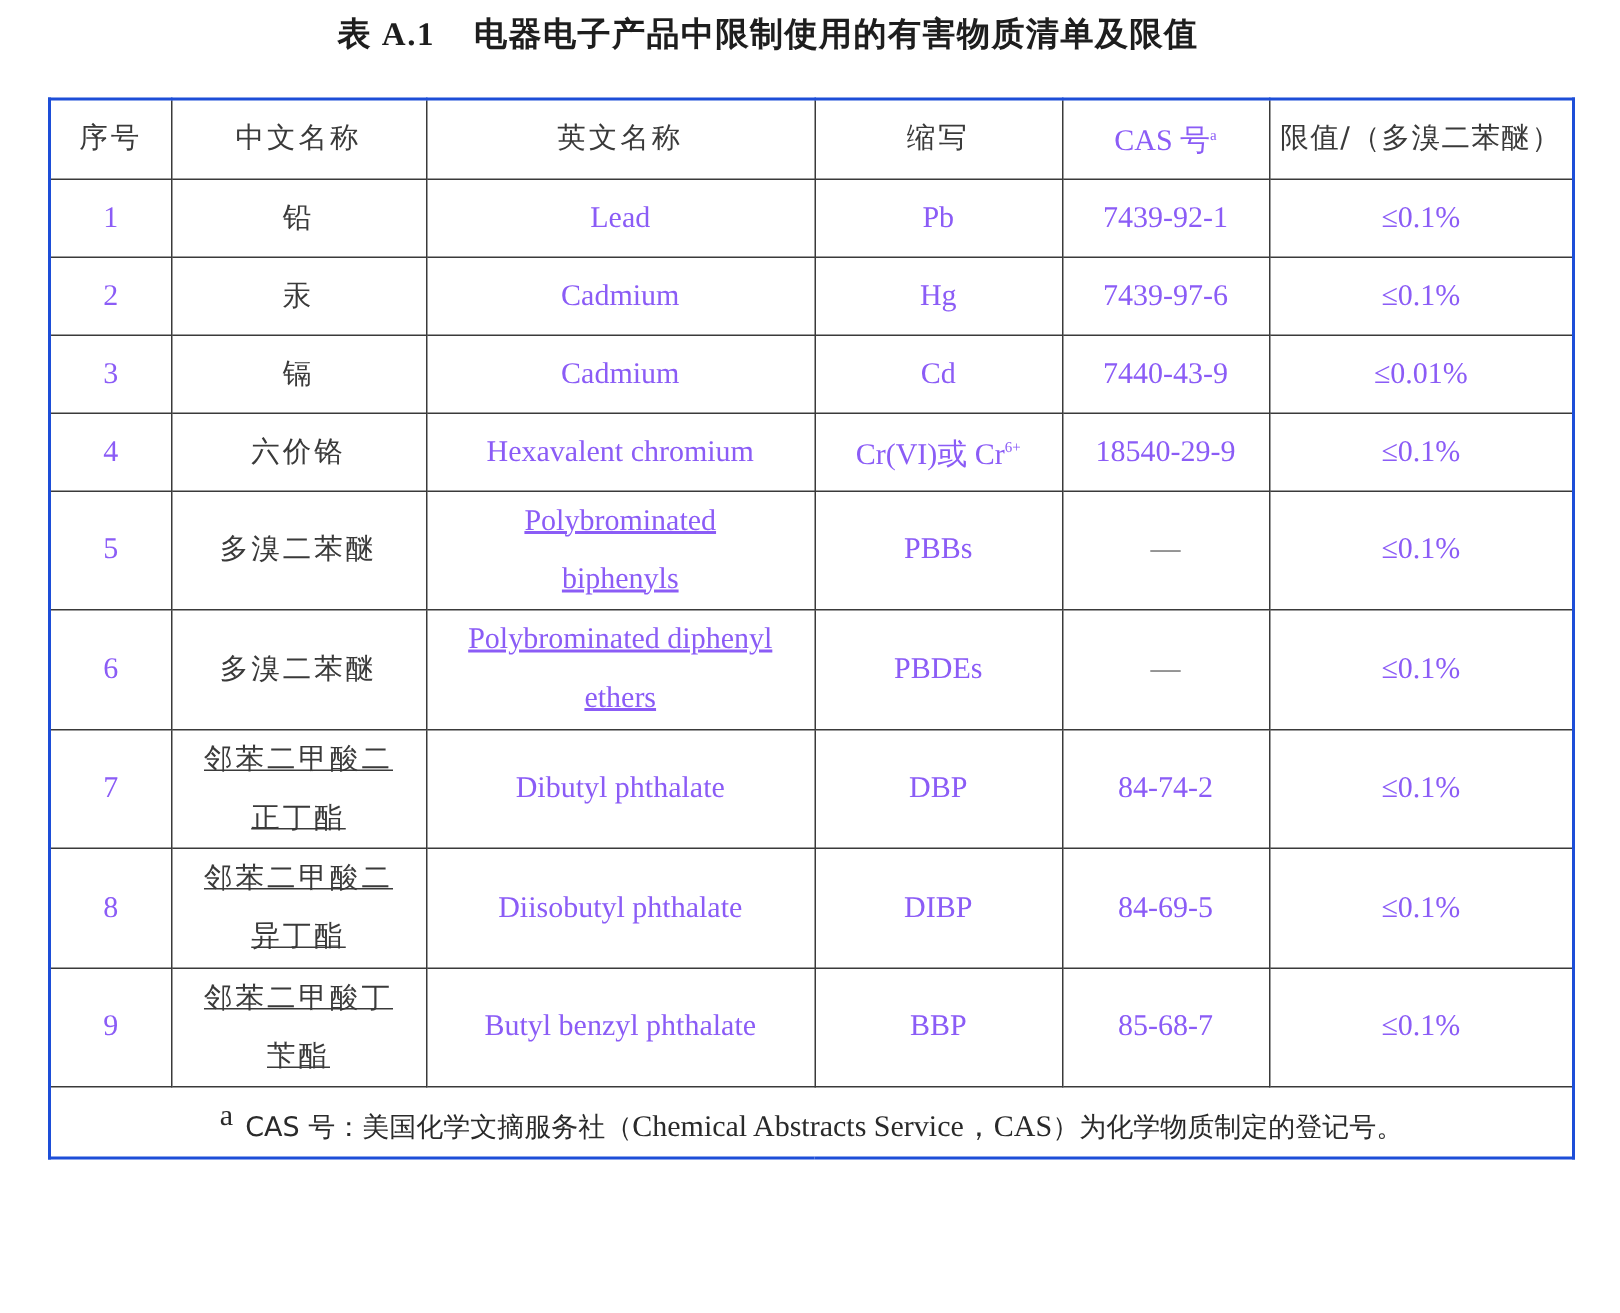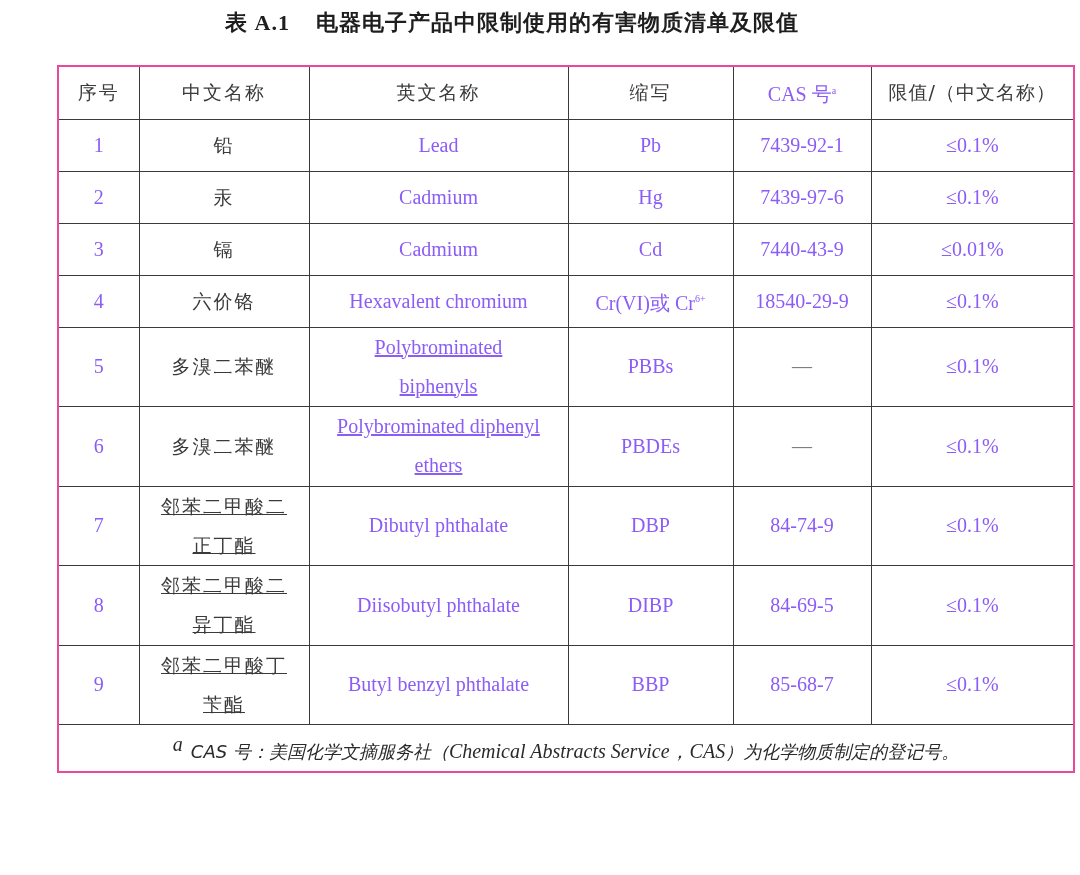--- a/index.html
+++ b/index.html
@@ -32,22 +32,21 @@
       font-weight: bold;
       margin-right: 26px;
     }
     table.main {
       position: absolute;
       left: 32px;
       top: 65px;
       width: 1016px;
       border-collapse: collapse;
       table-layout: fixed;
-      border: 2px solid #ec4899;
-      margin-left: 25px;
+      border: 2px solid #1d4ed8;
     }
     table.main td, table.main th {
       border: 1.5px solid #3a3a3a;
       text-align: center;
       vertical-align: middle;
       padding: 0 4px;
       font-weight: normal;
       line-height: 39px;
     }
     .cjk {
@@ -62,21 +61,20 @@
       color: #8b5cf6;
     }
     th .latin { font-size: 20px; }
     .hdr-cas sup { font-size: 10px; vertical-align: 7px; }
     .cr-sup { font-size: 10px; vertical-align: 8px; }
     .footnote-cell {
       text-align: center;
       line-height: 40px;
       font-size: 19px;
       color: #2a2a2a;
-      font-style: italic;
     }
     .footnote-cell .mark {
       font-size: 11px;
       vertical-align: 7px;
       margin-right: 8px;
     }
     .footnote-cell .fn-latin {
       font-family: "Liberation Serif", serif;
       font-size: 20px;
     }
@@ -104,21 +102,21 @@
     <col style="width:138px">
     <col style="width:203px">
   </colgroup>
   <thead>
     <tr style="height:53px">
       <th class="cjk">序号</th>
       <th class="cjk">中文名称</th>
       <th class="cjk">英文名称</th>
       <th class="cjk">缩写</th>
       <th class="hdr-cas"><span class="latin">CAS 号</span><sup class="latin">a</sup></th>
-      <th class="cjk" style="letter-spacing:1px">限值/（中文名称）</th>
+      <th class="cjk" style="letter-spacing:1px">限值/（多溴二苯醚）</th>
     </tr>
   </thead>
   <tbody>
 
     <tr style="height:52px">
       <td class="latin">1</td>
       <td class="cjk">铅</td>
       <td class="latin">Lead</td>
       <td class="latin">Pb</td>
       <td class="latin">7439-92-1</td>
@@ -168,21 +166,21 @@
       <td class="latin">PBDEs</td>
       <td class="latin" style="color:#777">—</td>
       <td class="latin">≤0.1%</td>
     </tr>
 
     <tr style="height:79px">
       <td class="latin">7</td>
       <td class="cjk"><span class="two-line">邻苯二甲酸二</span><br><span class="two-line">正丁酯</span></td>
       <td class="latin">Dibutyl phthalate</td>
       <td class="latin">DBP</td>
-      <td class="latin">84-74-9</td>
+      <td class="latin">84-74-2</td>
       <td class="latin">≤0.1%</td>
     </tr>
 
     <tr style="height:80px">
       <td class="latin">8</td>
       <td class="cjk"><span class="two-line">邻苯二甲酸二</span><br><span class="two-line">异丁酯</span></td>
       <td class="latin">Diisobutyl phthalate</td>
       <td class="latin">DIBP</td>
       <td class="latin">84-69-5</td>
       <td class="latin">≤0.1%</td>

